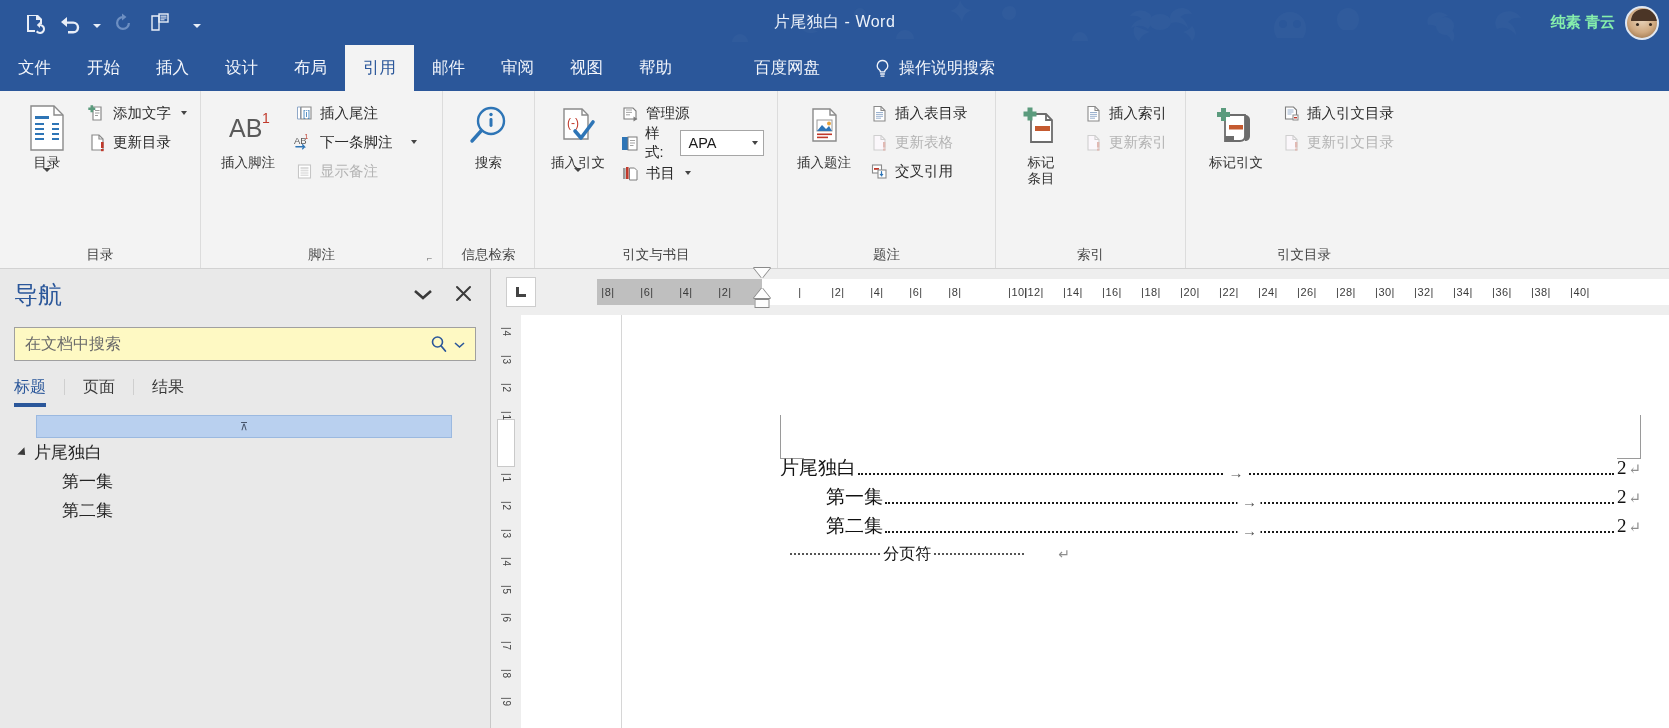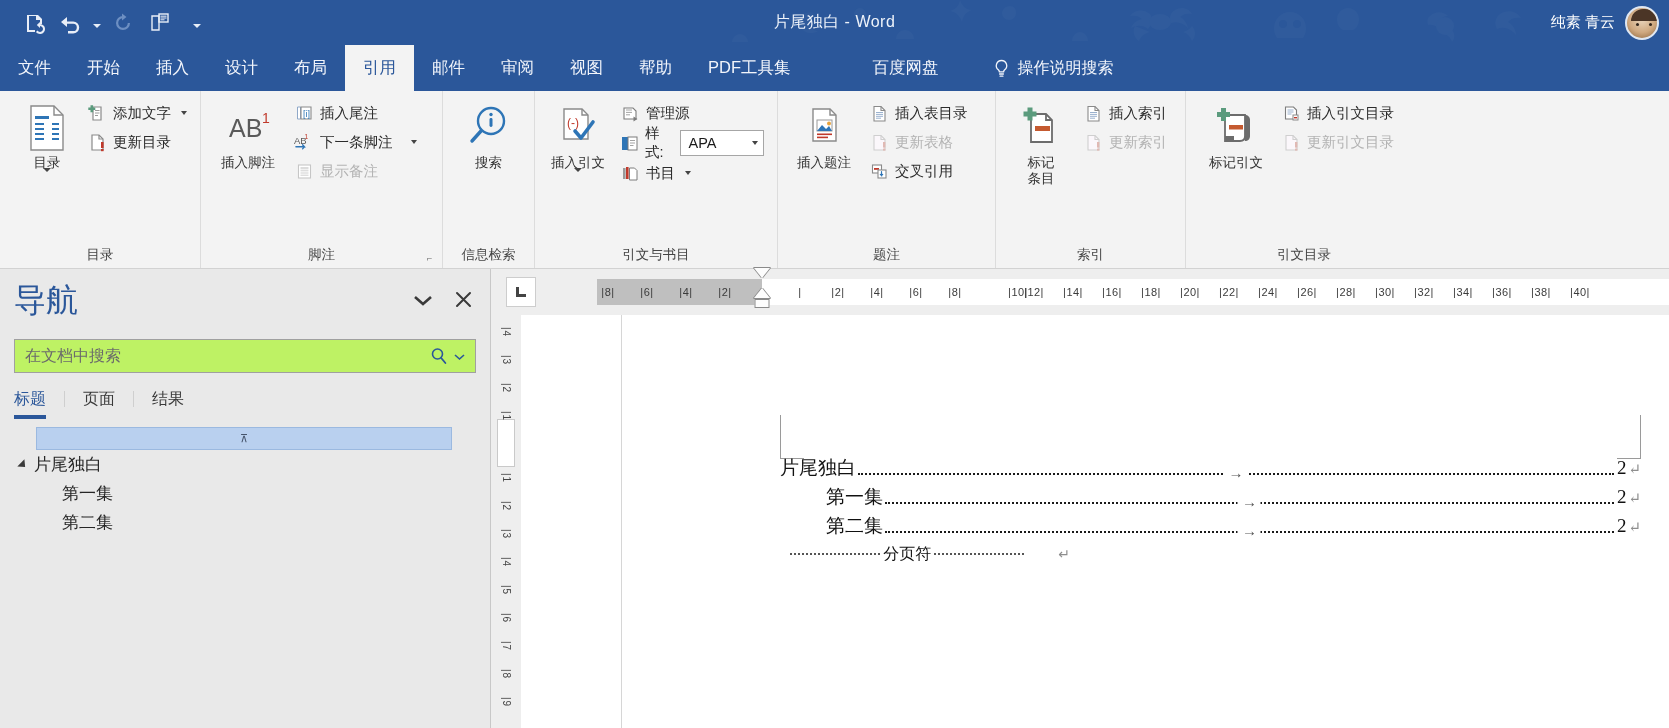--- a/index.html
+++ b/index.html
@@ -42,21 +42,21 @@
   }
   .doc-title {
     position: absolute; left: 0; right: 0; top: 0; height: 45px;
     display: flex; align-items: center; justify-content: center;
     color: #eef3fa; font-size: 16px; letter-spacing: .5px; z-index: 2;
   }
   .acct {
     position: absolute; right: 10px; top: 0; height: 45px;
     display: flex; align-items: center; gap: 10px; z-index: 2;
   }
-  .acct-name { color: #ffffff; font-size: 15px; }
+  .acct-name { color: #86efac; font-size: 15px; font-weight: bold; }
   .avatar {
     width: 34px; height: 34px; border-radius: 50%;
     background: radial-gradient(circle at 50% 38%, #e9d5bd 0%, #cfa87f 55%, #8a6239 100%);
     border: 2px solid #dfe7f2; overflow: hidden; position: relative;
   }
   .avatar .hair {
     position: absolute; left: 4px; top: 1px; width: 26px; height: 12px;
     border-radius: 13px 13px 0 0; background: #4b3526;
   }
   .avatar .eyes {
@@ -140,25 +140,25 @@
 
   
   .navpane {
     width: 491px; background: #e9e9e9;
     border-right: 1px solid #c8c8c8;
     position: relative;
   }
   .nav-head {
     display: flex; align-items: center; padding: 10px 14px 4px 14px;
   }
-  .nav-title { color: #2b579a; font-size: 32px; font-weight: 400; flex: 1; }
+  .nav-title { color: #2b579a; font-size: 24px; font-weight: 400; flex: 1; }
   .nav-ctl { display: flex; align-items: center; gap: 22px; padding-right: 4px; }
   .nav-search-wrap { padding: 12px 14px 0 14px; }
   .nav-search {
-    height: 34px; background: #bef264; border: 1px solid #a0a0a0;
+    height: 34px; background: #fef9c3; border: 1px solid #a0a0a0;
     display: flex; align-items: center; padding: 0 4px 0 10px;
   }
   .nav-search input {
     flex: 1; border: 0; outline: 0; font-size: 16px; color: #5a5a5a;
     font-family: "Liberation Sans", sans-serif; background: transparent;
   }
   .nav-search input::placeholder { color: #6b6b6b; }
   .nav-tabs {
     display: flex; gap: 0; padding: 16px 14px 0 14px; align-items: flex-start;
   }
@@ -351,21 +351,20 @@
     <div class="tab">文件</div>
     <div class="tab">开始</div>
     <div class="tab">插入</div>
     <div class="tab">设计</div>
     <div class="tab">布局</div>
     <div class="tab active">引用</div>
     <div class="tab">邮件</div>
     <div class="tab">审阅</div>
     <div class="tab">视图</div>
     <div class="tab">帮助</div>
-    <div class="tab">PDF工具集</div>
     <div class="tab gap">百度网盘</div>
     <div class="tellme">
       <svg width="17" height="19" viewBox="0 0 17 19">
         <path d="M8.5 1.5a5.2 5.2 0 0 1 3.2 9.3c-.7.6-1 1.2-1.1 2H6.4c-.1-.8-.4-1.4-1.1-2A5.2 5.2 0 0 1 8.5 1.5z" fill="none" stroke="#f2f5fb" stroke-width="1.3"></path>
         <path d="M6.6 15h3.8M7.1 17.2h2.8" stroke="#f2f5fb" stroke-width="1.3" stroke-linecap="round"></path>
       </svg>
       <span>操作说明搜索</span>
     </div>
   </div>
 

